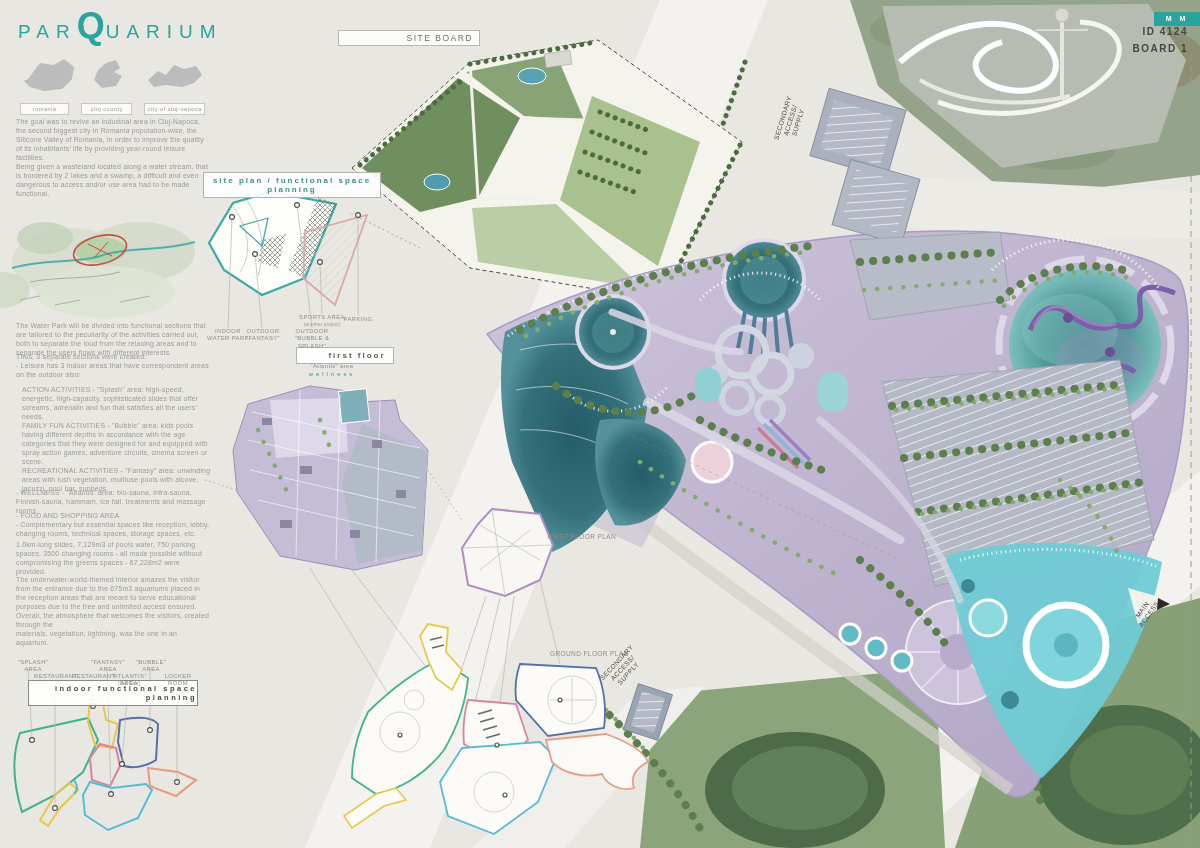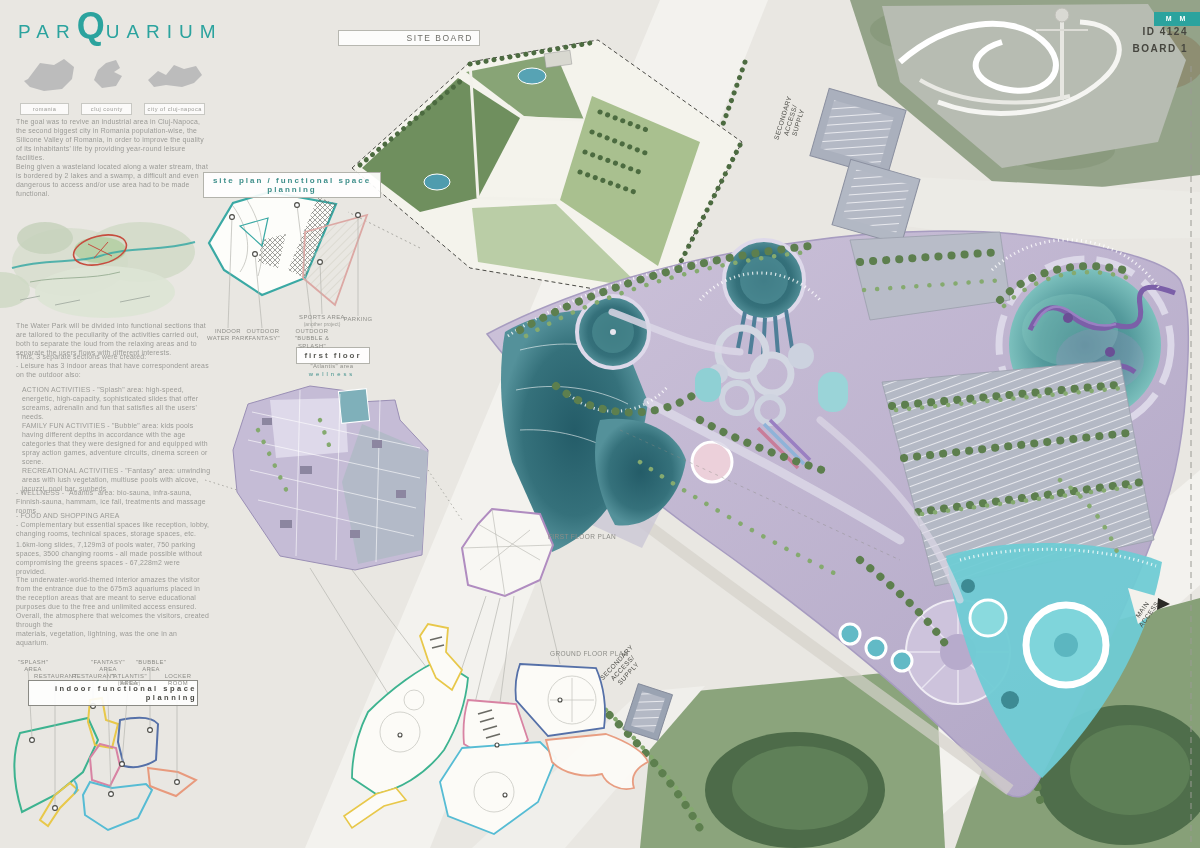--- a/index.html
+++ b/index.html
@@ -10,21 +10,21 @@
   
   .logo{display:flex;align-items:baseline;color:#2ba39e;}
   .logo .sm{font-size:19px;letter-spacing:7px;font-weight:500;}
   .logo .big{font-size:36px;font-weight:600;letter-spacing:1px;line-height:.8;}
   .par{font-size:6.9px;line-height:1.3;color:#9a9a96;white-space:pre-line;
        letter-spacing:.2px;}
   .map-label{border:1px solid #c8c8c3;background:rgba(255,255,255,.8);color:#9b9b97;
        font-size:5.6px;text-align:center;padding:2px 0;letter-spacing:.5px;}
   .hbox{background:rgba(255,255,255,.92);border:1px solid #b3b3ac;text-align:center;
        font-weight:bold;color:#3f8f8b;letter-spacing:2px;font-size:8px;padding:3px 0;}
-  .hbox.dark{color:#5c5c57;}
+  .hbox.dark{color:#5c5c57;padding-left:24px;}
   .siteplanbox{background:rgba(255,255,255,.85);border:1px solid #b7b7b0;text-align:right;
        color:#6e6e68;font-size:8.5px;letter-spacing:1.5px;padding:2px 6px 2px 0;}
   .lbl{font-size:5.9px;color:#8d8d88;letter-spacing:.4px;text-align:center;
        white-space:pre-line;line-height:1.25;}
   .lbl.dark{color:#4c4c47;}
   .rot{transform-origin:center center;}
   .idtxt{font-weight:bold;color:#46463f;font-size:10px;letter-spacing:1.5px;text-align:right;}
   .chip{background:#2ba39e;color:#fff;font-size:7px;font-weight:bold;letter-spacing:3px;
        text-align:center;line-height:14px;}
   .legend-title{border:1px solid #8a8a84;background:rgba(255,255,255,.9);color:#4a4a45;

